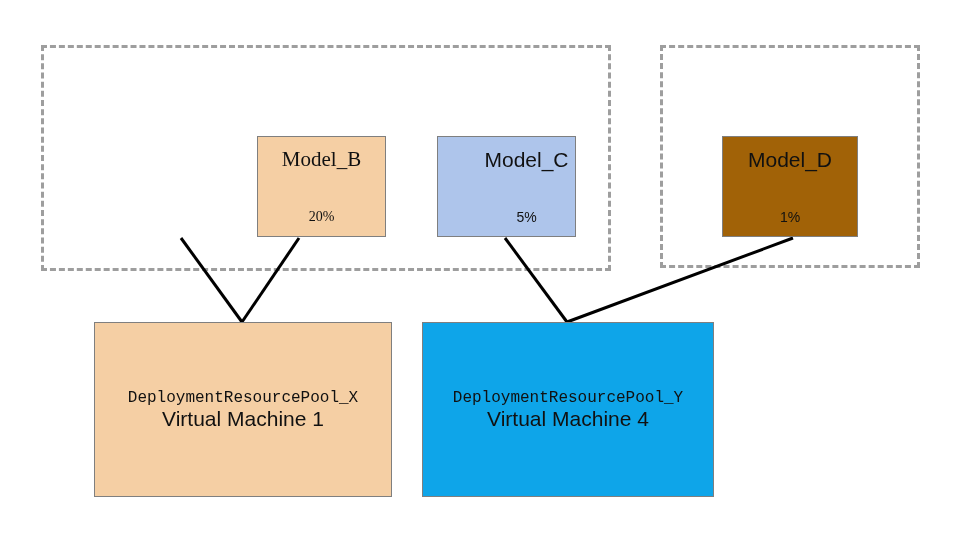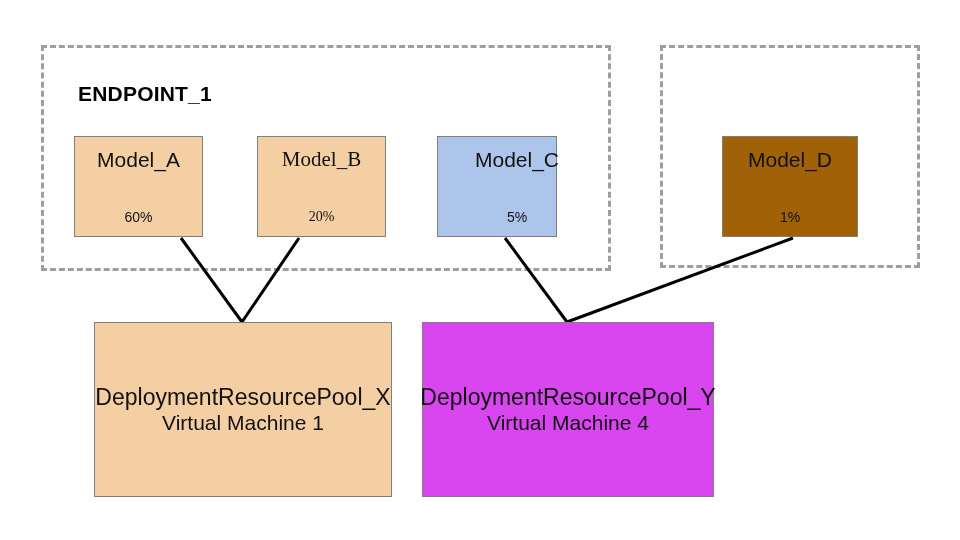--- a/index.html
+++ b/index.html
@@ -52,77 +52,73 @@
   .pool-box{
     position:absolute;
     box-sizing:border-box;
     border:1.5px solid #7f7f7f;
     display:flex;
     flex-direction:column;
     align-items:center;
     justify-content:center;
   }
   .pool-box .pool-name{
-    font-size:23px;
+    font-size:16px;
     color:#111111;
     white-space:nowrap;
     margin-bottom:0;
+    font-family:Liberation Mono, monospace;
   }
   .pool-box .pool-sub{
     font-size:21px;
     color:#111111;
     white-space:nowrap;
   }
 
   svg.links{
     position:absolute;left:0;top:0;width:960px;height:540px;
     pointer-events:none;
   }
   svg.links line{stroke:#000000;stroke-width:3;}
 </style>
 </head>
 <body>
 
 <div id="stage">
 
   <div class="group-box" id="grp-endpoint-1" style="left: 41px; top: 45px; width: 570px; height: 226px; border-color: rgb(158, 158, 158);"></div>
-  <div class="group-label" id="lbl-endpoint-1" style="left: 78px; top: 82px;">ENDPOINT_1</div>
 
   <div class="group-box" id="grp-endpoint-2" style="left: 660px; top: 45px; width: 260px; height: 223px; border-color: rgb(158, 158, 158);"></div>
 
   <svg class="links" viewBox="0 0 960 540">
     <line id="ln-0" x1="181" y1="238" x2="242" y2="322" stroke="#000000"></line>
     <line id="ln-1" x1="299" y1="238" x2="242" y2="322" stroke="#000000"></line>
     <line id="ln-2" x1="505" y1="238" x2="567" y2="322" stroke="#000000"></line>
     <line id="ln-3" x1="793" y1="238" x2="567" y2="322" stroke="#000000"></line>
   </svg>
 
-  <div class="model-box" id="box-model-a" style="left: 74px; top: 136px; width: 129px; height: 101px; background: rgb(245, 207, 164); border-color: rgb(127, 127, 127);">
-    <span class="name">Model_A</span>
-    <span class="pct">60%</span>
-  </div>
 
   <div class="model-box" id="box-model-b" style="left: 257px; top: 136px; width: 129px; height: 101px; background: rgb(245, 207, 164); border-color: rgb(127, 127, 127); font-family: Liberation Serif, serif;">
     <span class="name">Model_B</span>
     <span class="pct">20%</span>
   </div>
 
-  <div class="model-box" id="box-model-c" style="left: 437px; top: 136px; width: 120px; height: 101px; background: rgb(174, 197, 235); border-color: rgb(127, 127, 127); padding-left: 40px;">
+  <div class="model-box" id="box-model-c" style="left: 437px; top: 136px; width: 139px; height: 101px; background: rgb(174, 197, 235); border-color: rgb(127, 127, 127); padding-left: 40px;">
     <span class="name">Model_C</span>
     <span class="pct">5%</span>
   </div>
 
   <div class="model-box" id="box-model-d" style="left: 722px; top: 136px; width: 136px; height: 101px; background: #a16207; border-color: rgb(127, 127, 127);">
     <span class="name">Model_D</span>
     <span class="pct">1%</span>
   </div>
 
   <div class="pool-box" id="box-pool-x" style="left: 94px; top: 322px; width: 298px; height: 175px; background: rgb(245, 207, 164); border-color: rgb(127, 127, 127);">
     <span class="pool-name">DeploymentResourcePool_X</span>
     <span class="pool-sub">Virtual Machine 1</span>
   </div>
 
-  <div class="pool-box" id="box-pool-y" style="left: 422px; top: 322px; width: 292px; height: 175px; background: #d946ef; border-color: rgb(127, 127, 127);">
+  <div class="pool-box" id="box-pool-y" style="left: 422px; top: 322px; width: 292px; height: 175px; background: #0ea5e9; border-color: rgb(127, 127, 127);">
     <span class="pool-name">DeploymentResourcePool_Y</span>
     <span class="pool-sub">Virtual Machine 4</span>
   </div>
 
 </div>
 
 </body></html>

